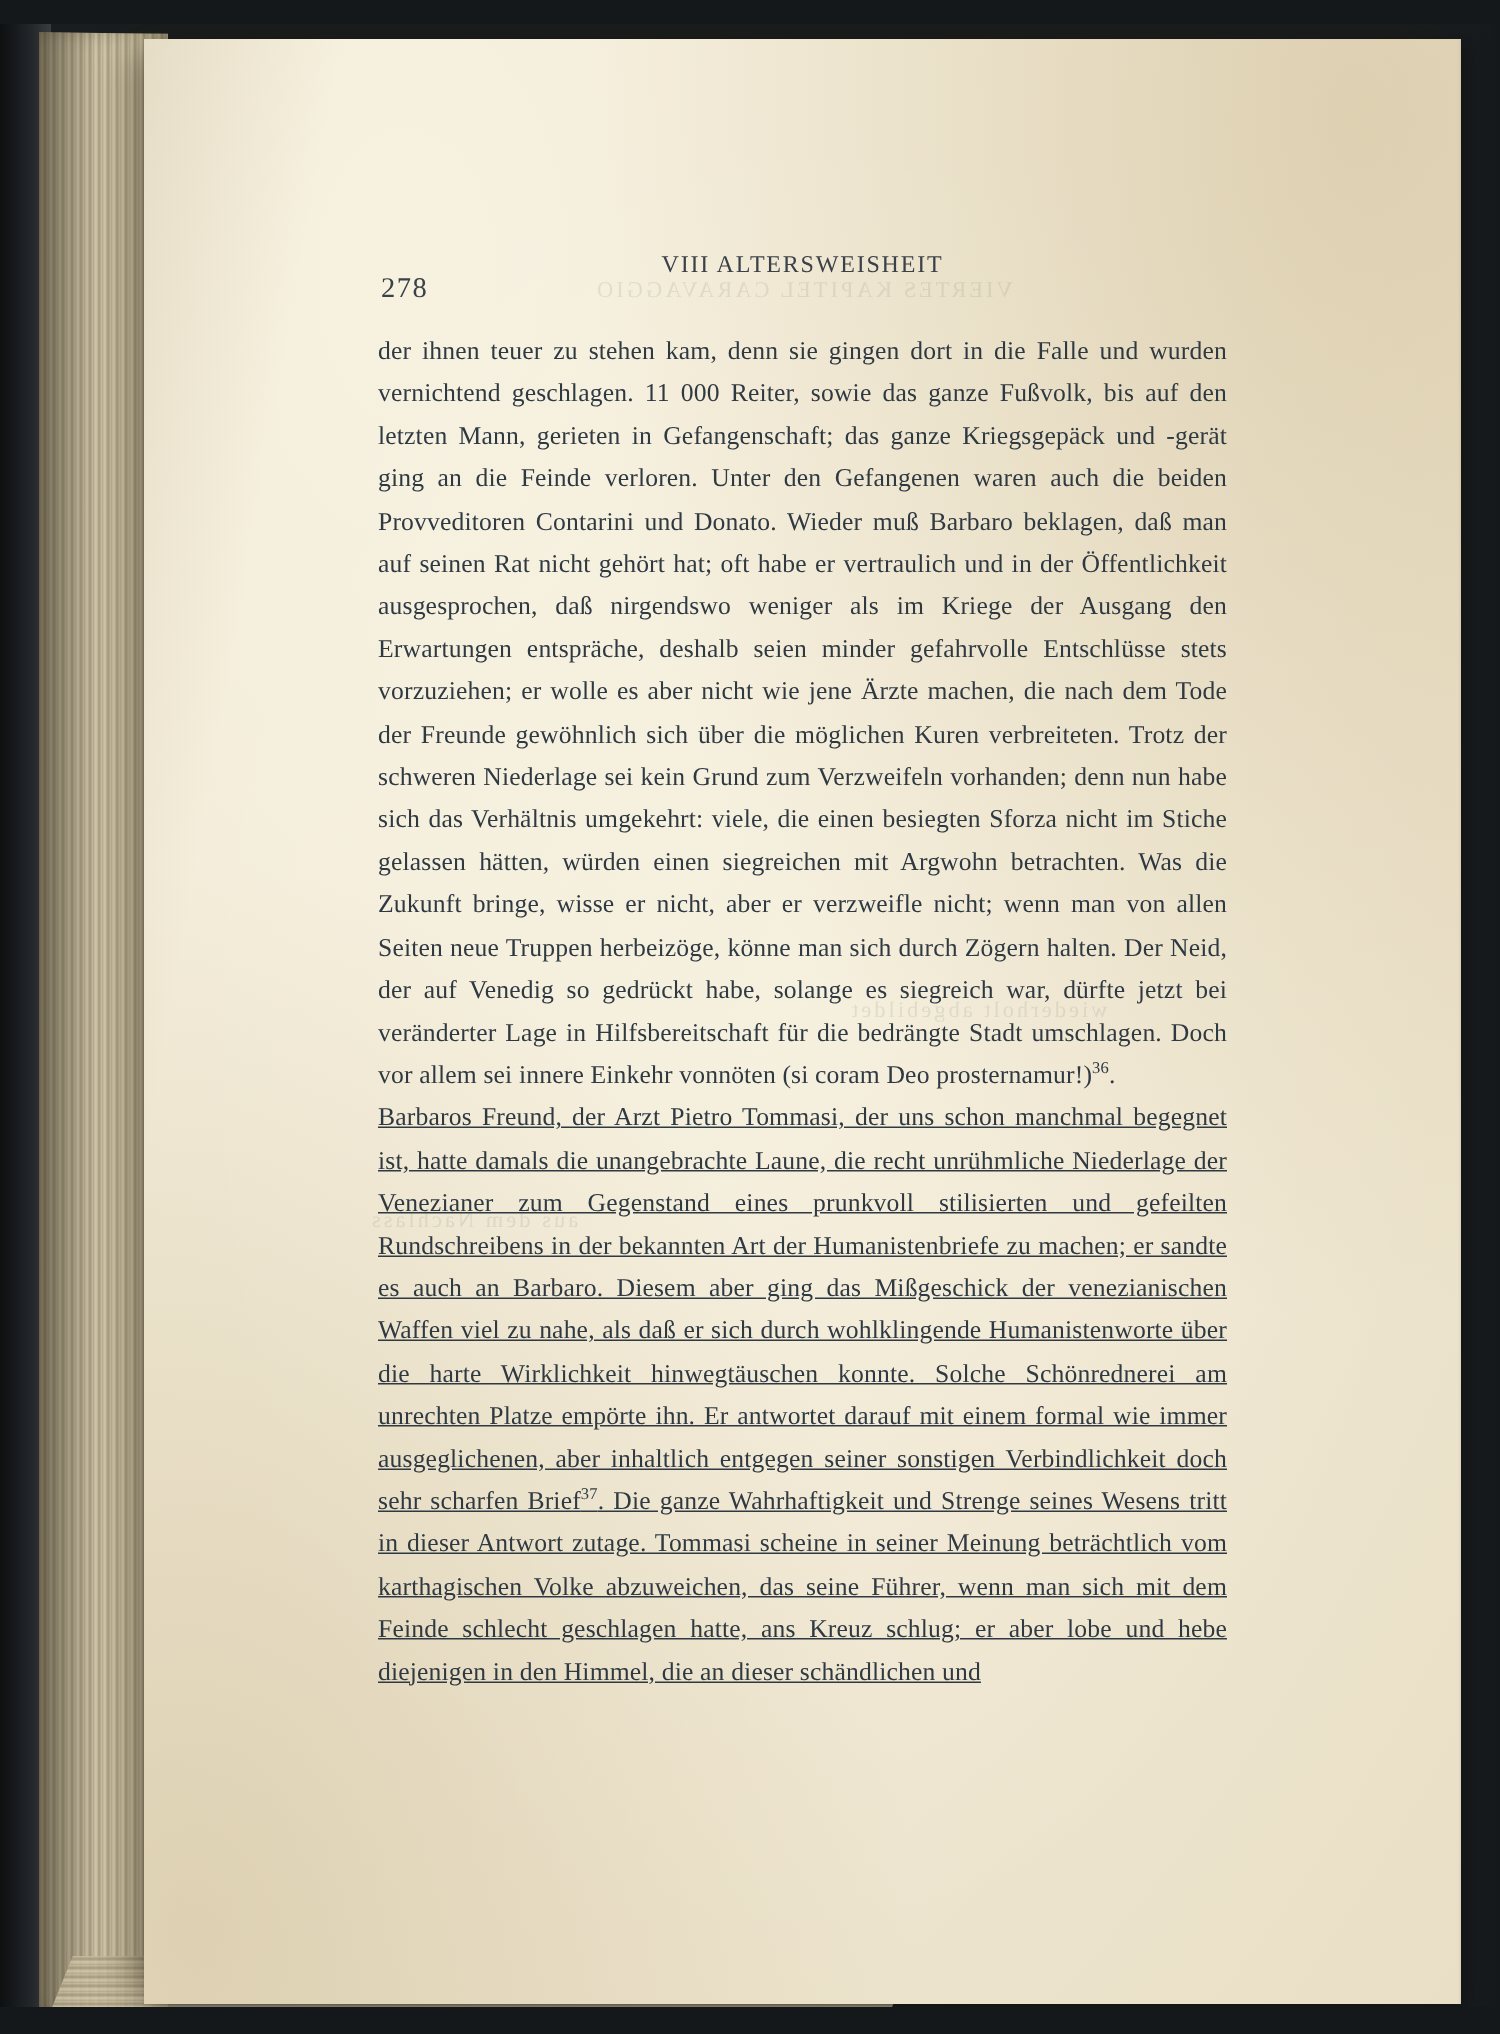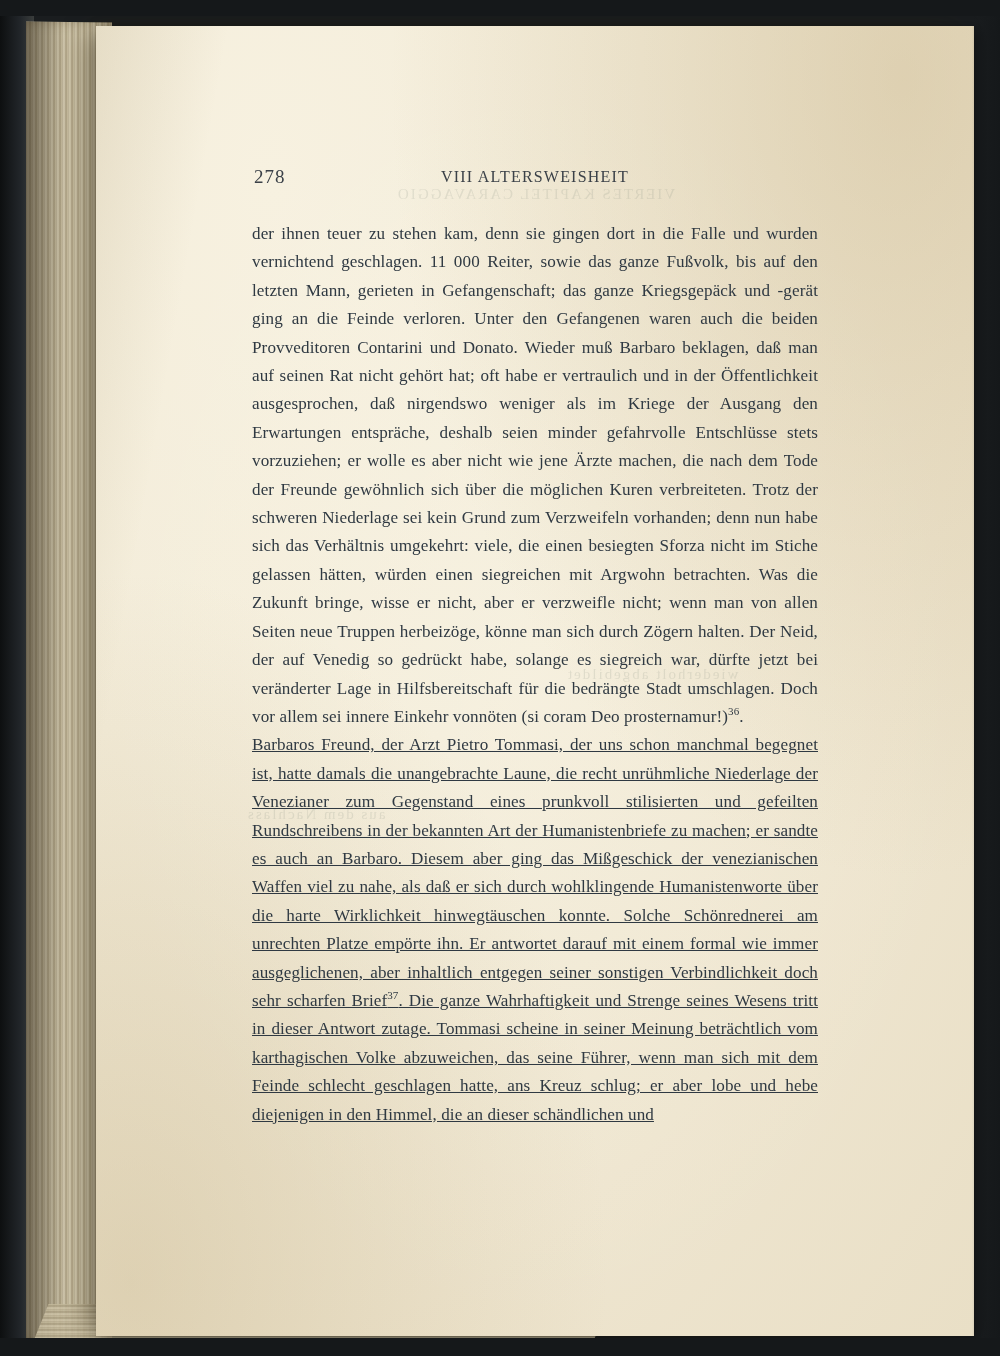--- a/index.html
+++ b/index.html
@@ -102,21 +102,21 @@
   .running-head {
     position: absolute;
     top: 140px;
     left: 0;
     width: 878px;
     height: 22px;
   }
   .folio {
     position: absolute;
     left: 158px;
-    top: 0;
+    top: 16px;
     font-size: 19px;
     color: #3b4148;
     letter-spacing: 1px;
   }
   .head-title {
     position: absolute;
     left: 0;
     top: 2px;
     width: 878px;
     text-align: center;

